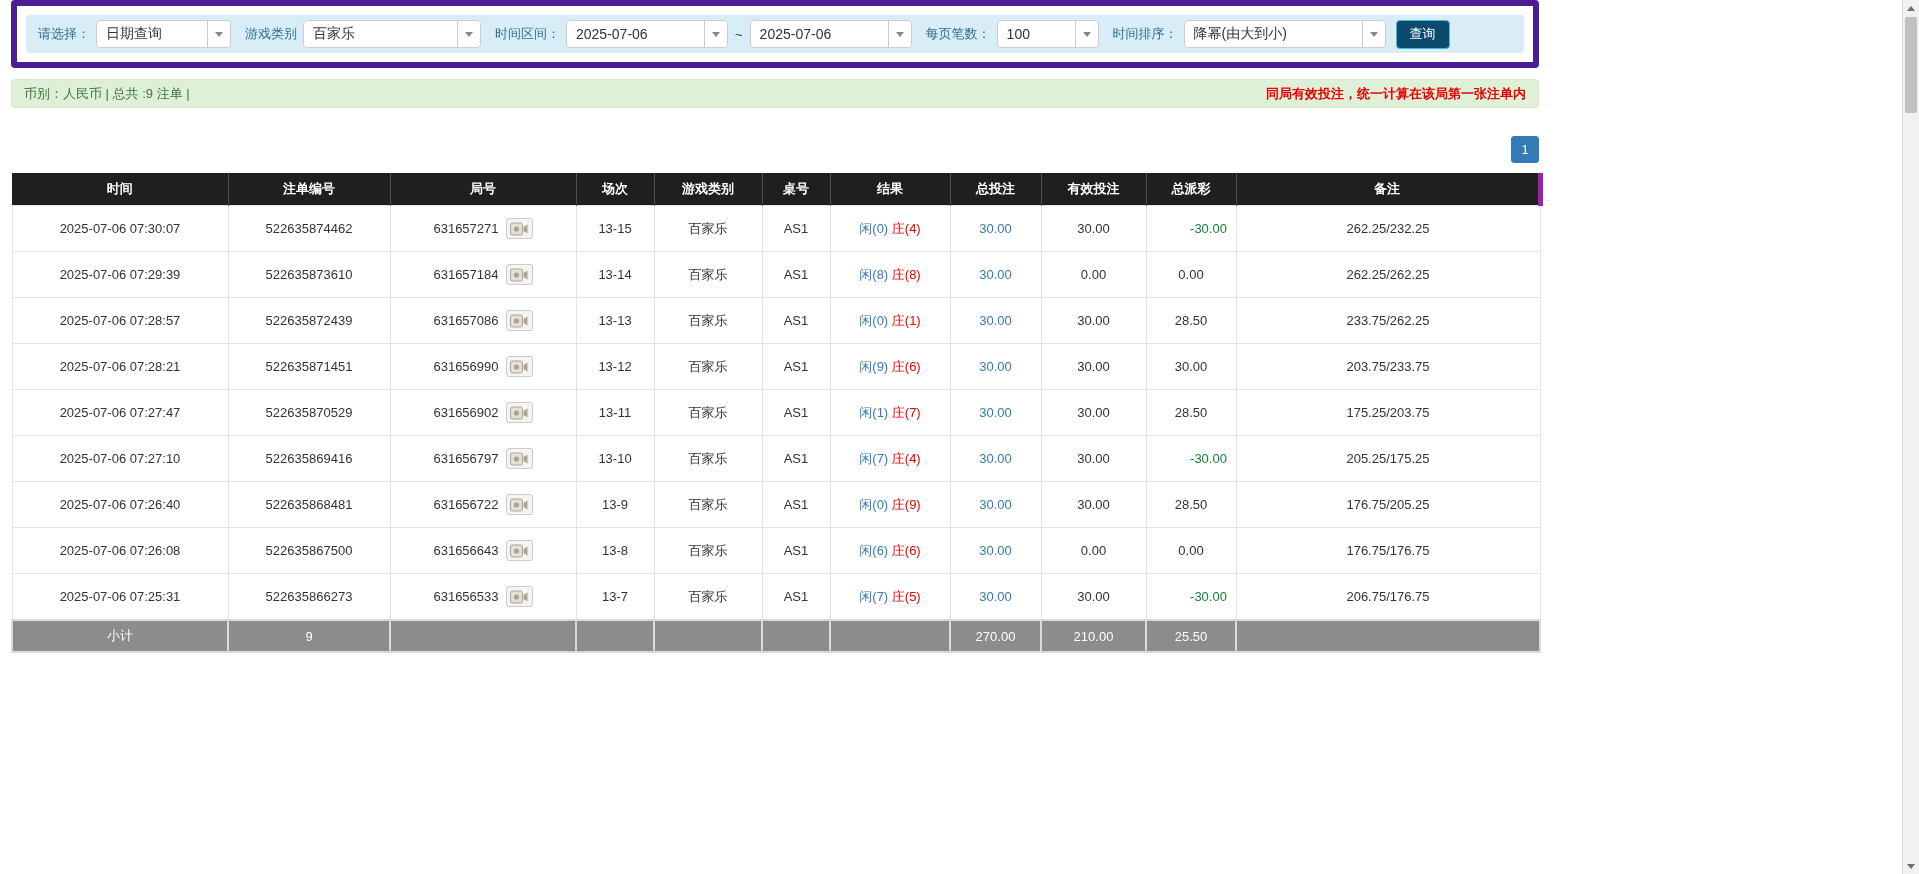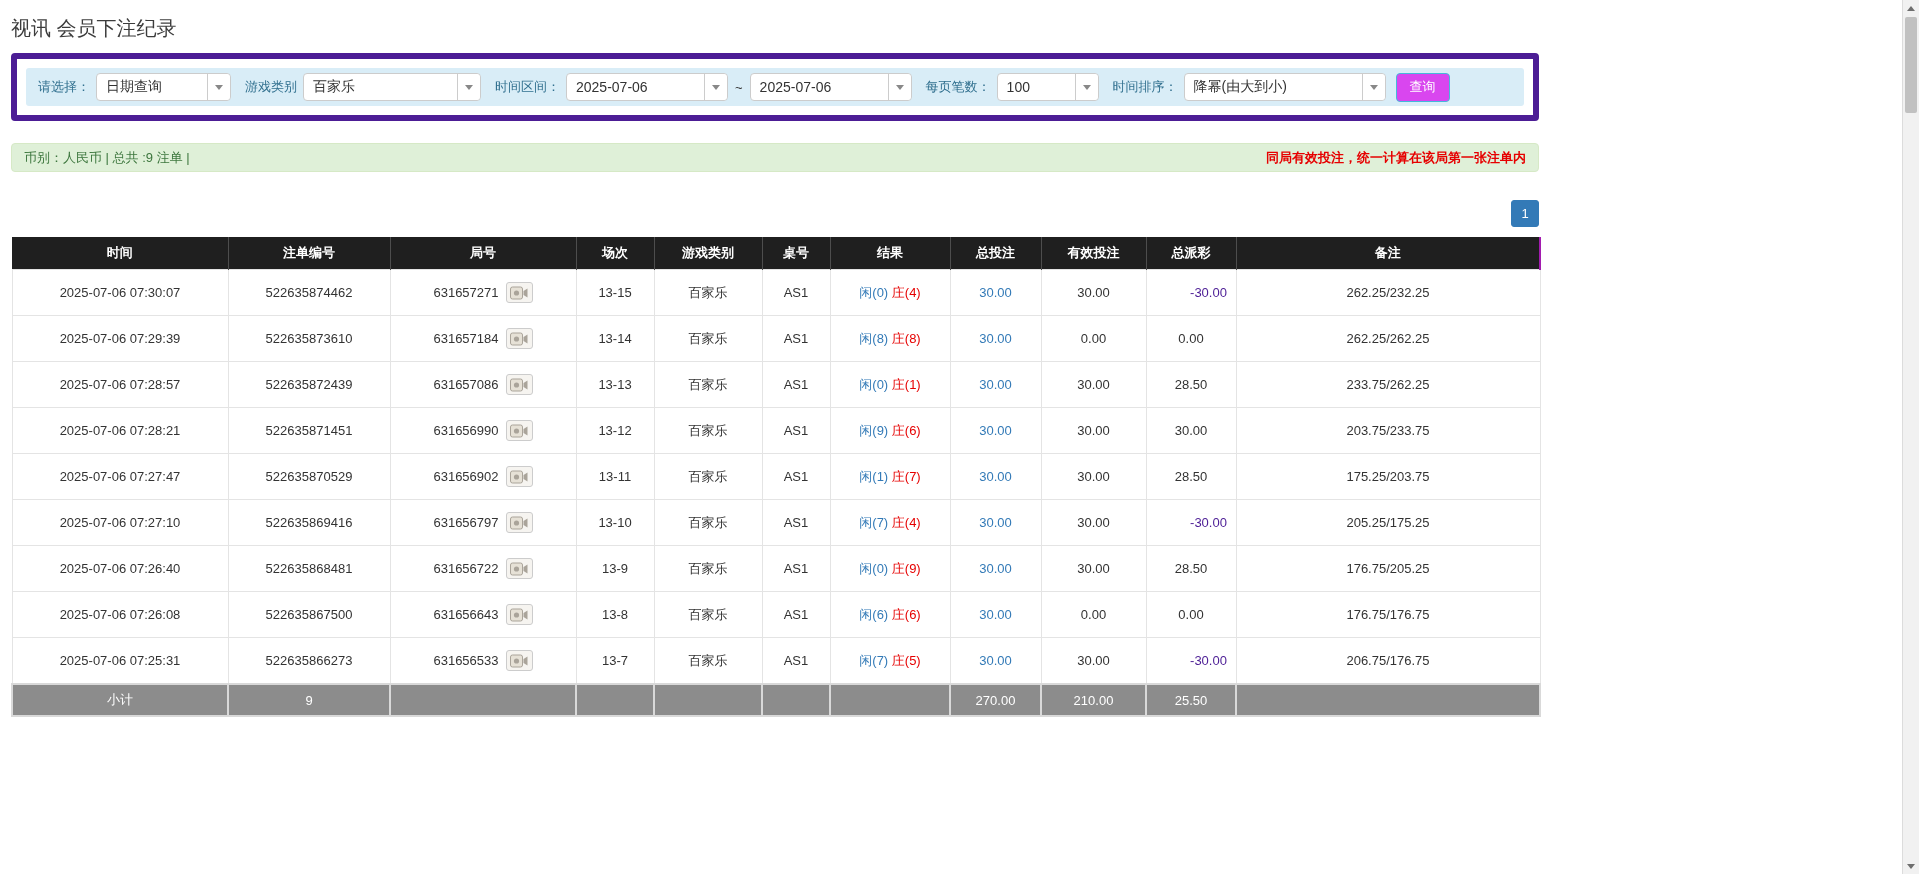--- a/index.html
+++ b/index.html
@@ -79,34 +79,34 @@
     border-top: 5px solid #888;
   }
   .w-select { width: 135px; }
   .w-game   { width: 178px; }
   .w-date   { width: 162px; }
   .w-size   { width: 102px; }
   .w-sort   { width: 202px; }
   .range-sep { margin: 0 7px; color: #333; }
   .query-btn {
     margin-left: 10px;
-    background: #d946ef;
+    background: #0c4a6e;
     border: 1px solid #46b8da;
     color: #fff;
     border-radius: 4px;
     height: 29px;
     padding: 0 13px;
     font-size: 13px;
     cursor: pointer;
     font-family: inherit;
   }
 
   
   .info-bar {
-    margin-top: 22px;
+    margin-top: 11px;
     background: #dff0d8;
     border: 1px solid #d6e9c6;
     border-radius: 4px;
     padding: 12px 12px;
     display: flex;
     justify-content: space-between;
     align-items: center;
     font-size: 13px;
     height: 29px;
   }
@@ -140,21 +140,21 @@
     text-align: center;
   }
   table.records thead th {
     background: #1f1f1f;
     color: #fff;
     font-weight: bold;
     padding: 7px 4px;
     border-right: 1px solid #4d4d4d;
     font-size: 13px;
   }
-  table.records thead th:last-child { border-right: 2px solid #a21caf; margin-top: 31px; }
+  table.records thead th:last-child { border-right: 5px solid #a21caf; margin-top: 31px; }
   table.records tbody td {
     border: 1px solid #e4e4e4;
     padding: 12px 4px;
     color: #333;
     background: #fff;
   }
   .round-wrap {
     display: inline-flex;
     align-items: center;
     gap: 7px;
@@ -166,21 +166,21 @@
     width: 27px;
     height: 21px;
     border: 1px solid #ccc;
     border-radius: 3px;
     background: #f6f4f0;
     cursor: pointer;
   }
   .player { color: #337ab7; }
   .banker { color: #e60000; }
   .bet-link { color: #337ab7; cursor: pointer; }
-  td.payout-cell.neg { color: #4c1d95; padding-left: 39px; }
+  td.payout-cell.neg { color: #15803d; padding-left: 39px; }
 
   table.records tfoot td {
     background: #8c8c8c;
     color: #fff;
     border: 2px solid #d9d9d9;
     padding: 6px 4px;
     font-size: 13px;
   }
 
   
@@ -217,21 +217,20 @@
     background: #c1c1c1;
     border-radius: 2px;
     cursor: pointer;
   }
 </style>
 </head>
 <body>
 
 <div class="page">
 
-  <div class="page-title">视讯 会员下注纪录</div>
 
   <div class="filter-panel">
     <div class="filter-bar">
 
       <span class="flabel first">请选择：</span>
       <div class="combo w-select">
         <span class="combo-text">日期查询</span>
         <span class="combo-btn">
             <span class="caret"></span>
           </span>

